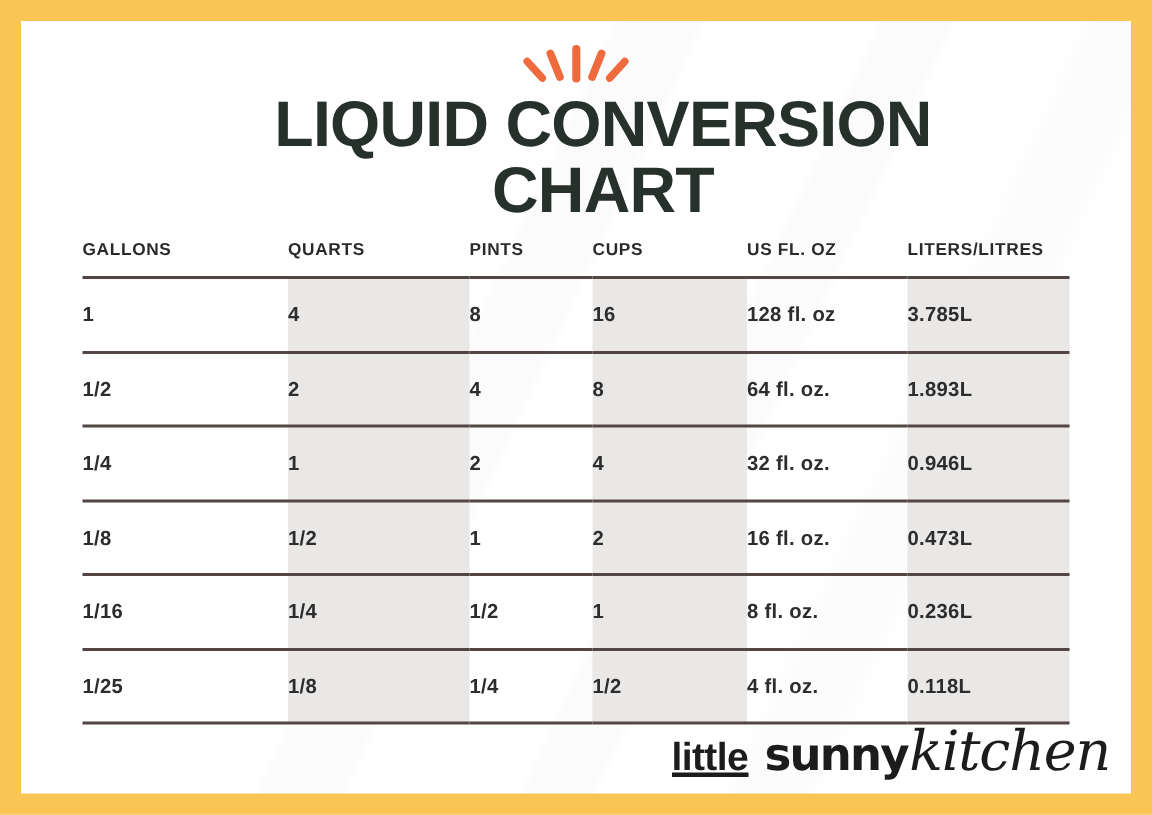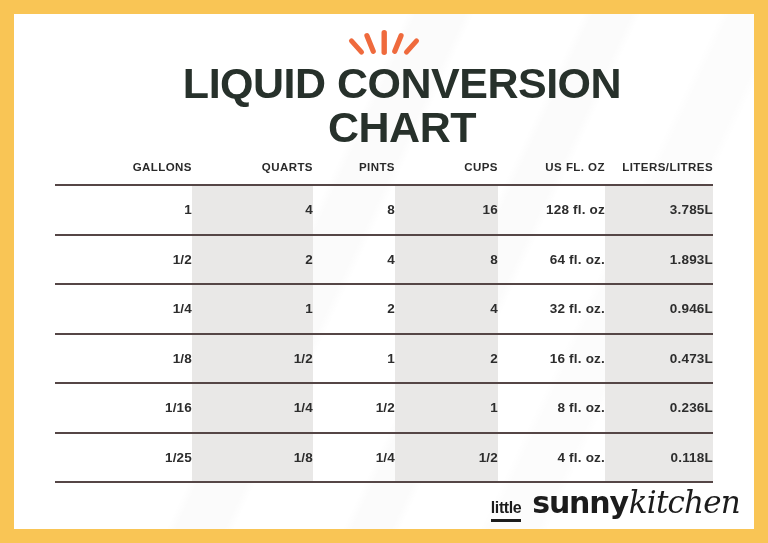--- a/index.html
+++ b/index.html
@@ -83,21 +83,21 @@
     left: 41px;
     top: 136px;
     width: 658px;
   }
   table.conv {
     border-collapse: collapse;
     width: 658px;
     table-layout: fixed;
   }
   table.conv th, table.conv td {
-    text-align: right;
+    text-align: left;
     vertical-align: middle;
     padding: 0;
     color: #2d2d2d;
   }
   table.conv th {
     font-size: 11.5px;
     font-weight: bold;
     letter-spacing: 0.45px;
     height: 34px;
     color: #2a2a2a;
@@ -131,39 +131,39 @@
     right: 14px;
     bottom: 7px;
     display: flex;
     align-items: baseline;
     white-space: nowrap;
     z-index: 5;
   }
   .logo-little {
     font-family: "Liberation Sans", sans-serif;
     font-weight: bold;
-    font-size: 16px;
+    font-size: 26px;
     color: #1c1c1c;
     border-bottom: 3px solid #1c1c1c;
     line-height: 22px;
     letter-spacing: -0.4px;
   }
   .logo-sunny {
     font-family: "DejaVu Sans", sans-serif;
     font-weight: bold;
     font-size: 30px;
     color: #1c1c1c;
     letter-spacing: -1.2px;
     margin-left: 11px;
   }
   .logo-kitchen {
     font-family: "DejaVu Serif", serif;
     font-style: italic;
     font-weight: normal;
-    font-size: 31px;
+    font-size: 37px;
     color: #1c1c1c;
     letter-spacing: -0.8px;
     margin-left: 1px;
   }
 </style>
 </head>
 <body>
 
 <div class="poster">
   <div class="inner-card">

